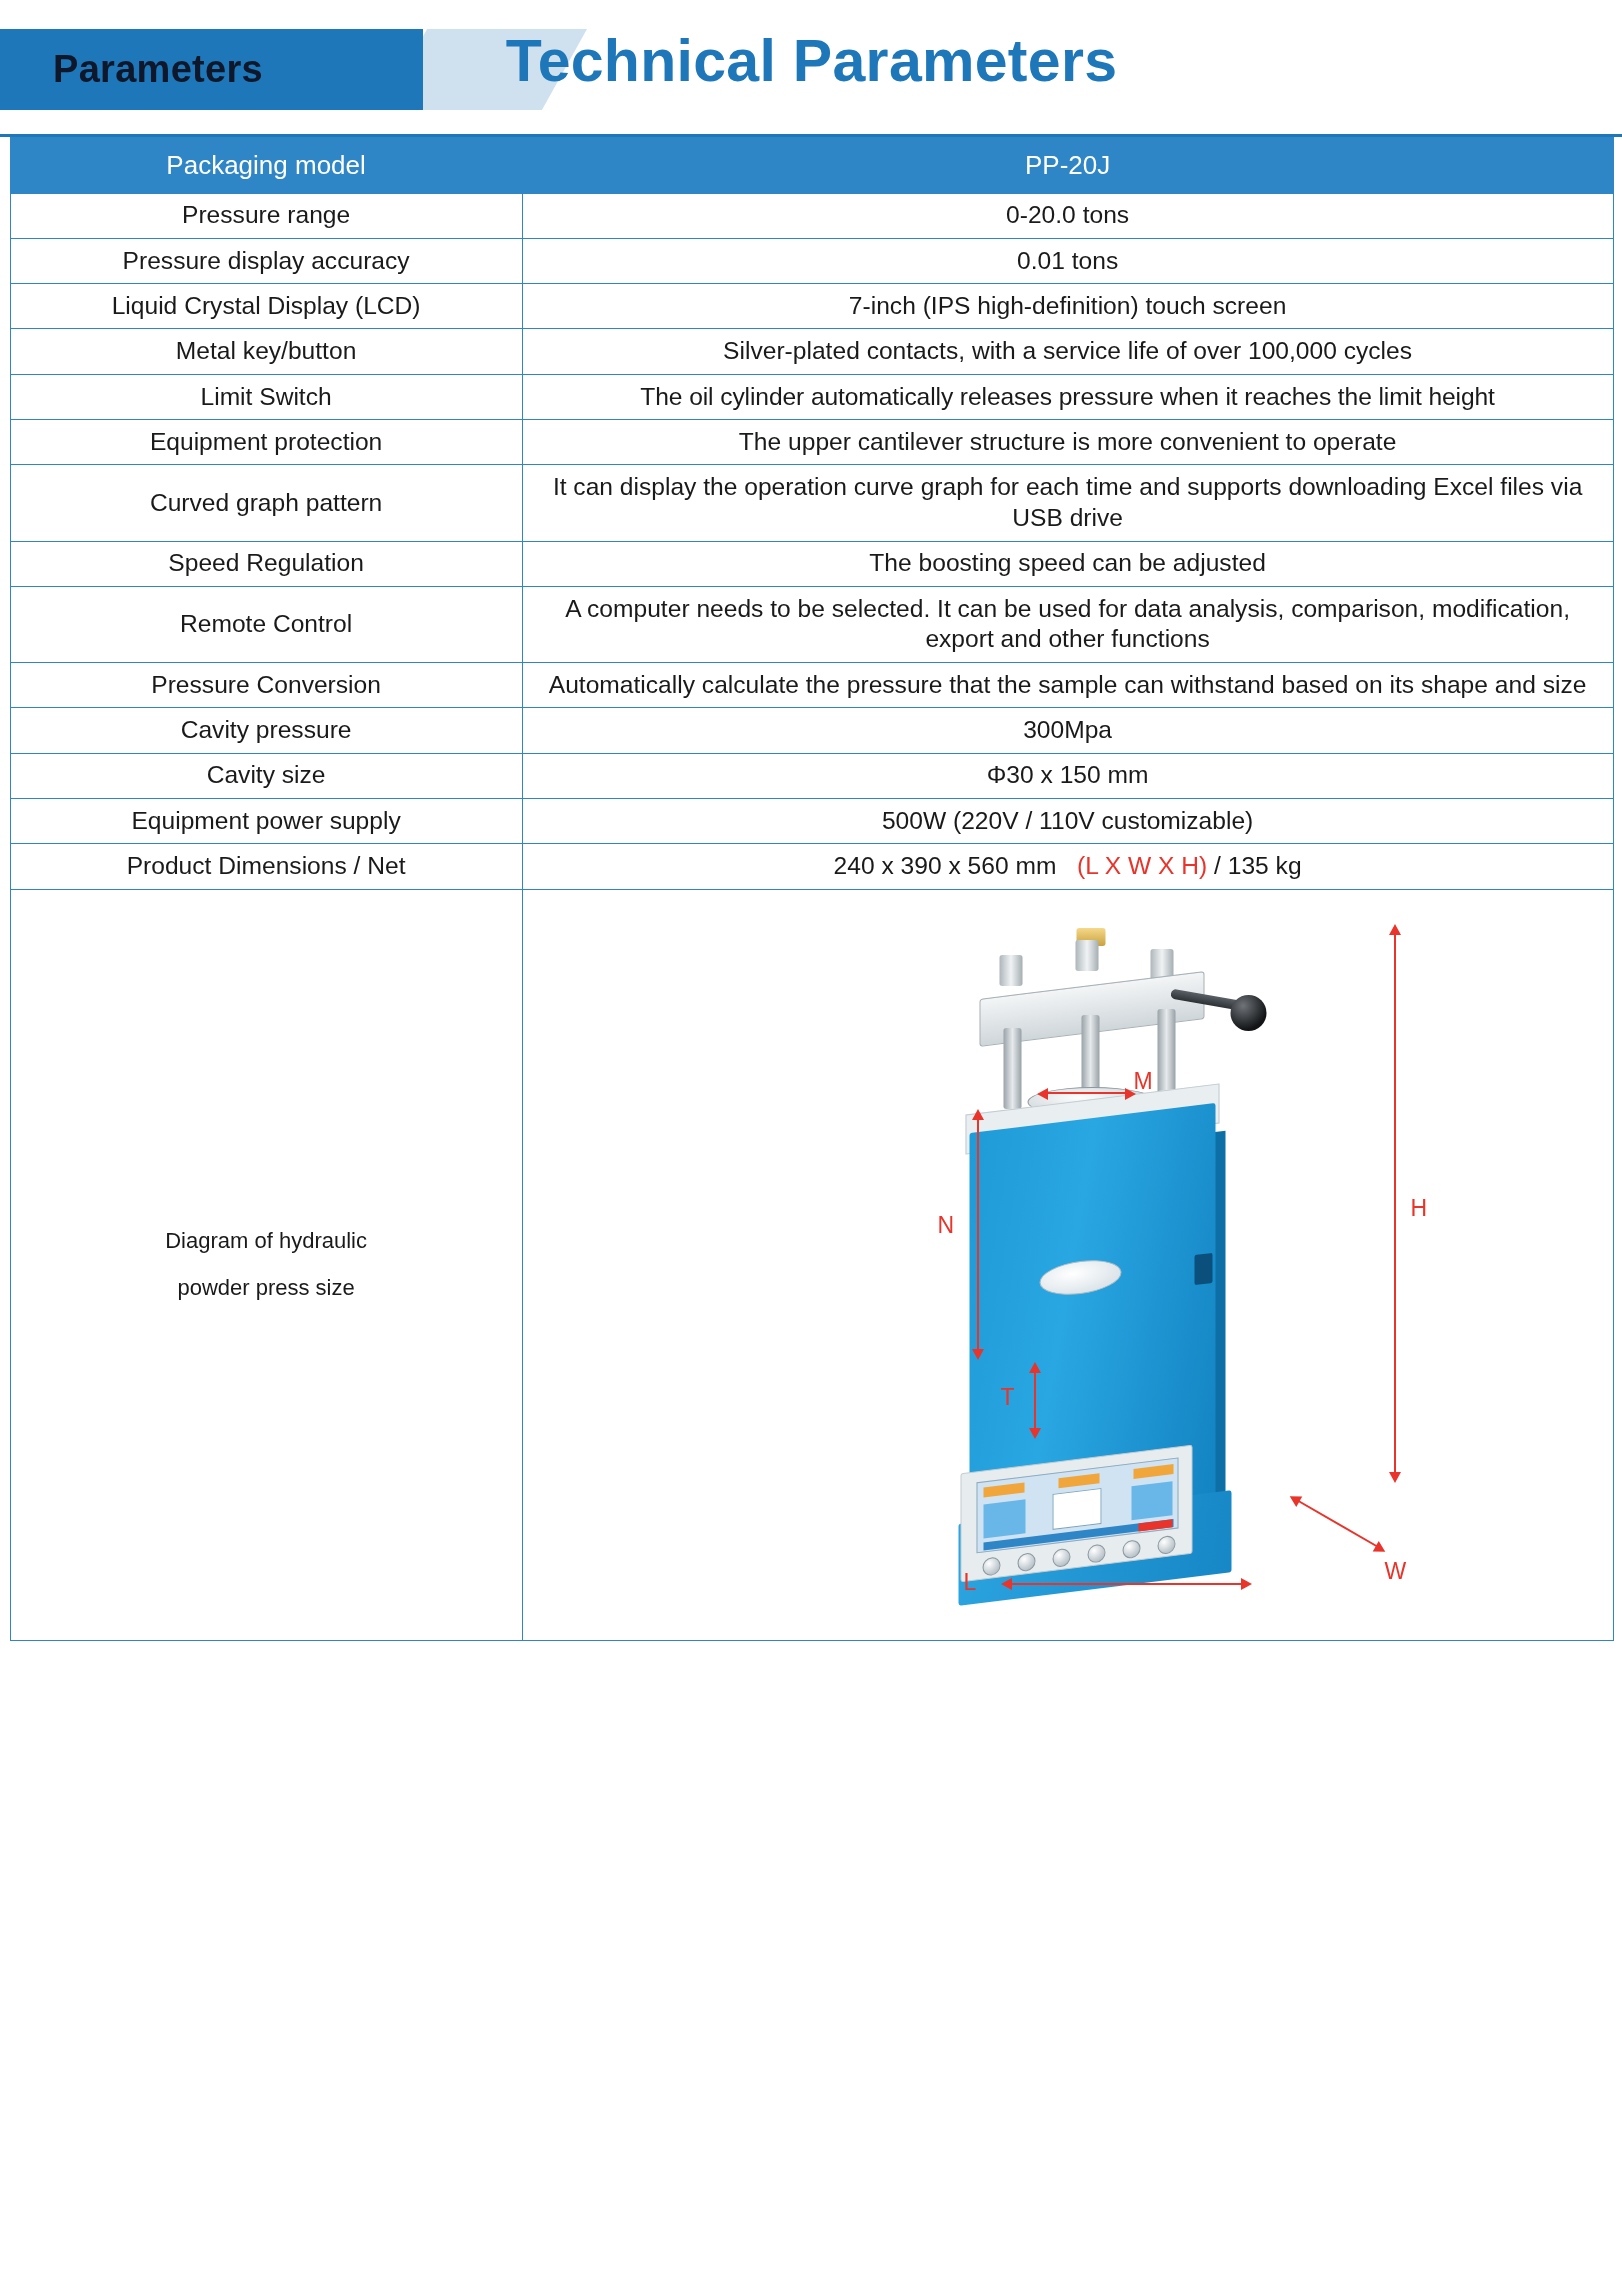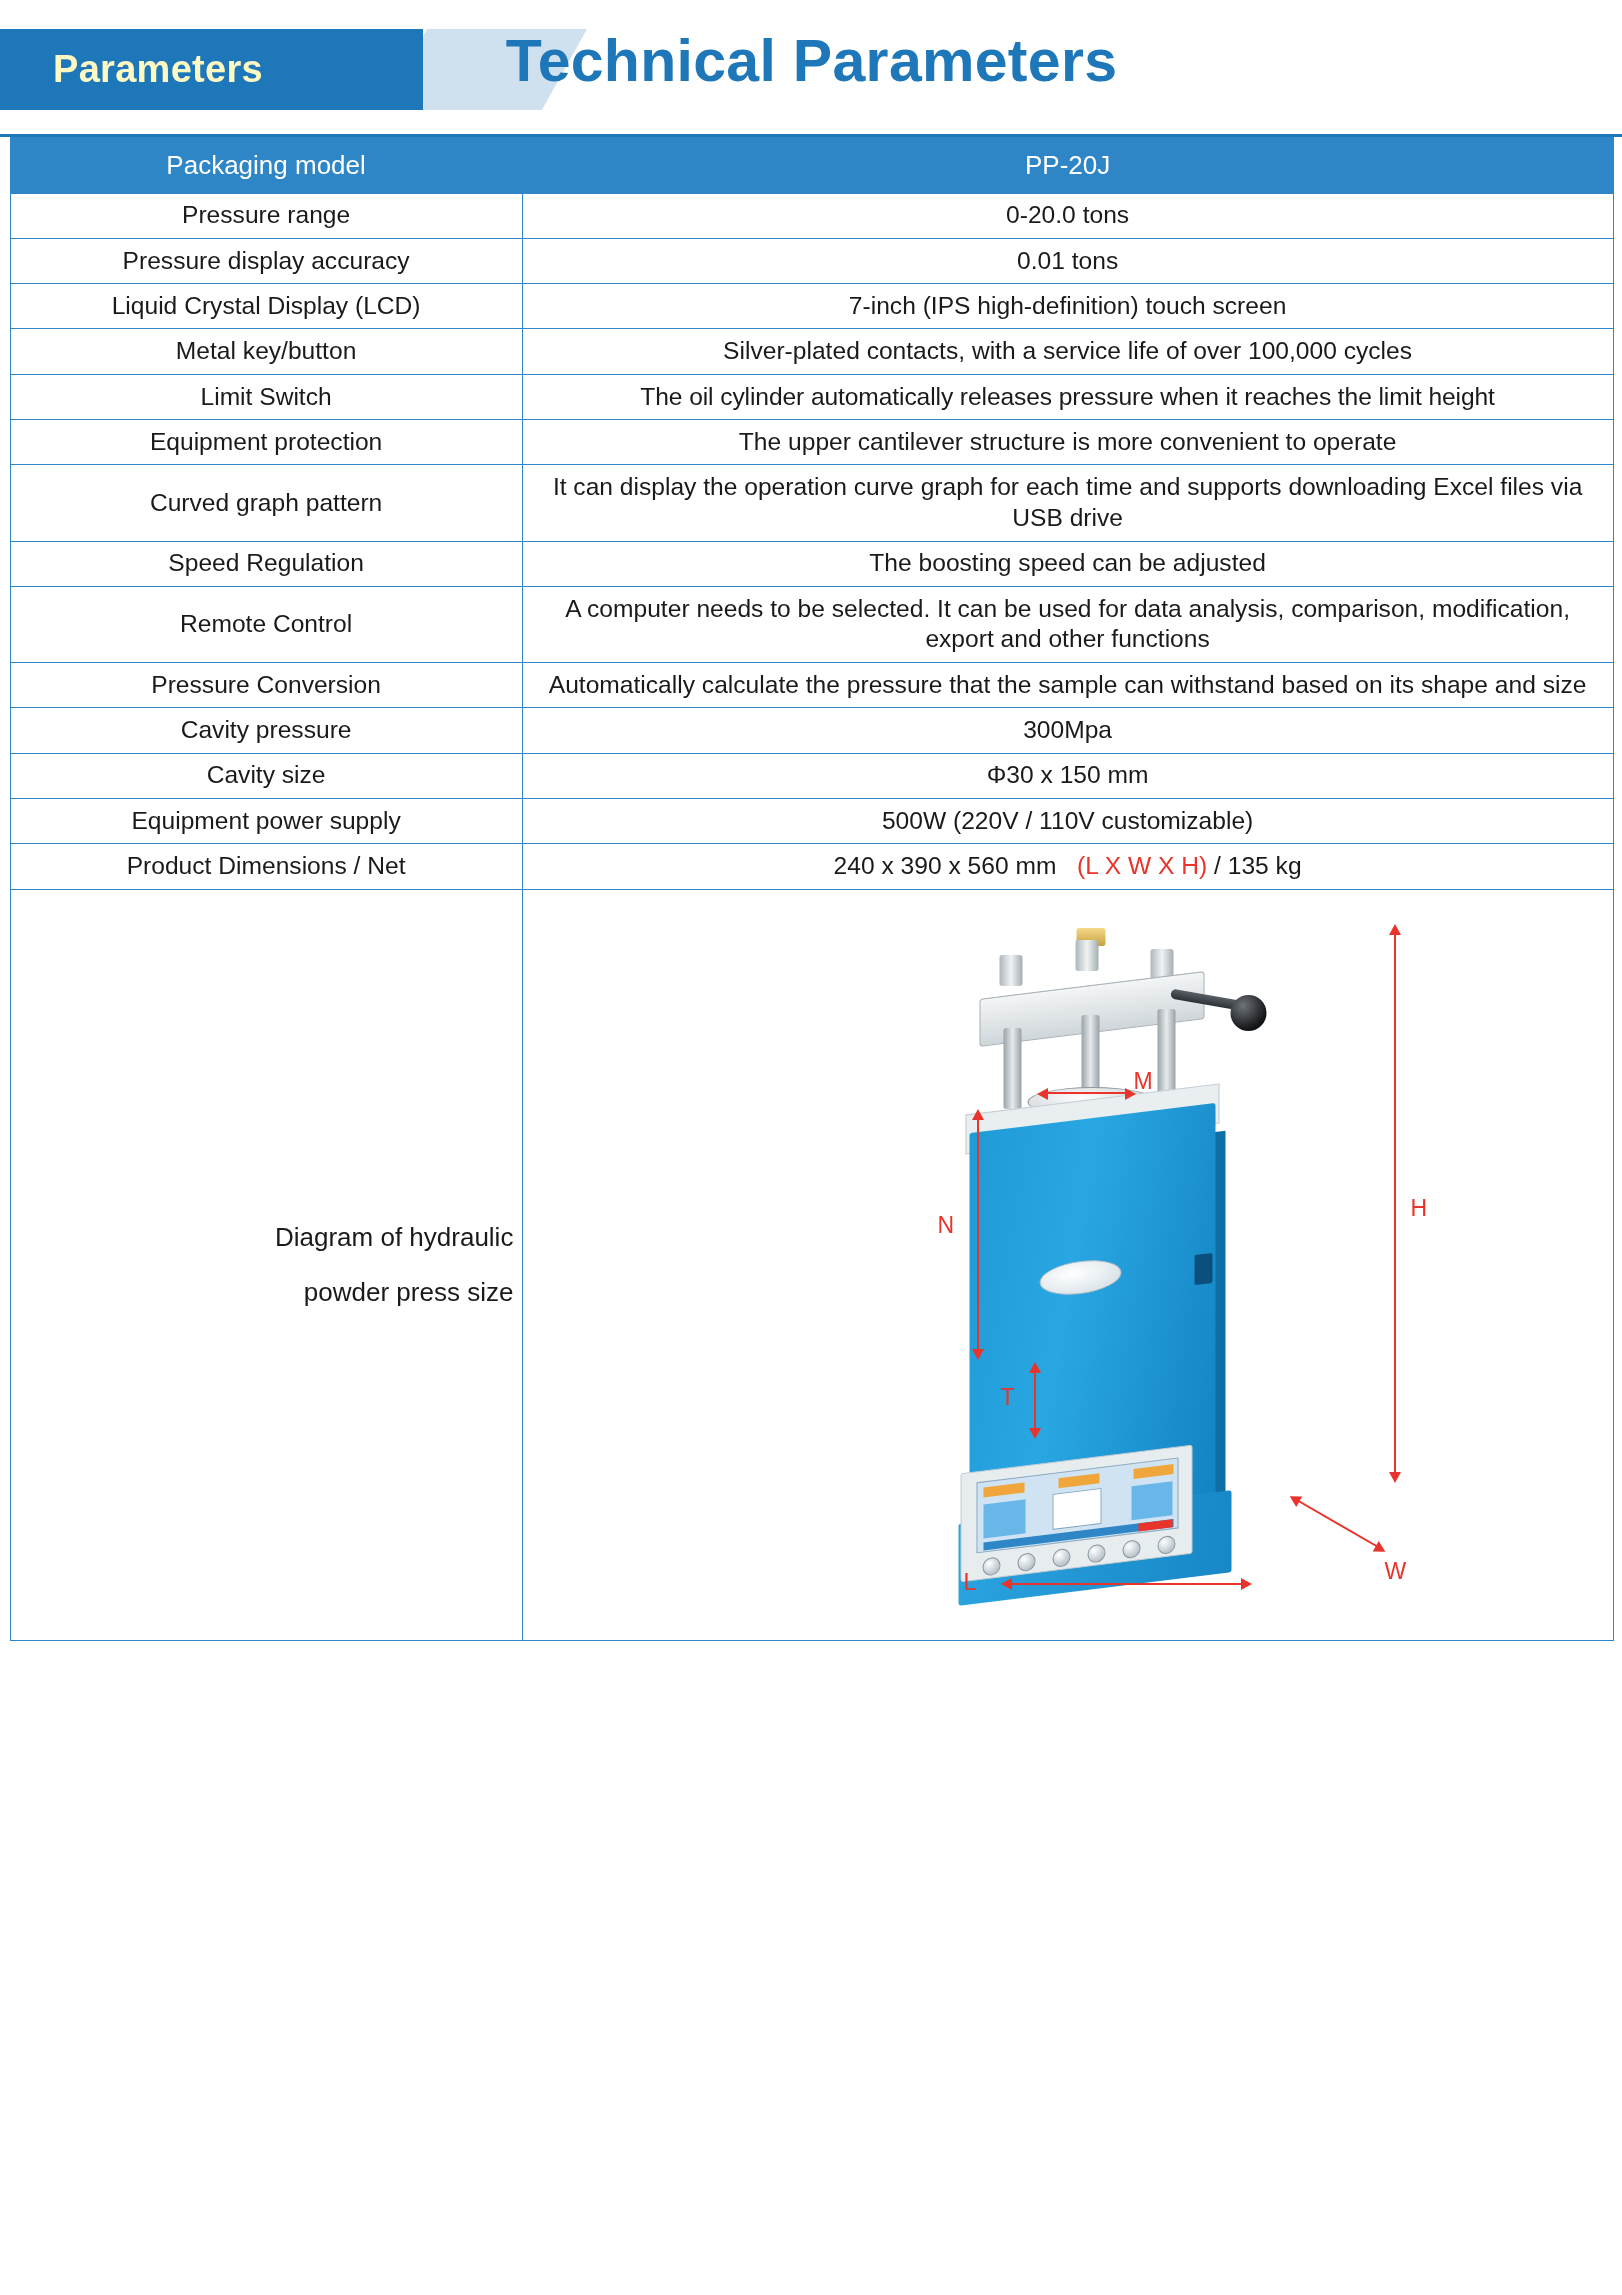--- a/index.html
+++ b/index.html
@@ -24,21 +24,21 @@
   .hdr-tab {
     position: absolute;
     left: 0; top: 29px;
     width: 423px; height: 81px;
     background: #1e77b8;
     display: flex;
     align-items: center;
     padding-left: 53px;
   }
   .hdr-tab-text {
-    color: #fef9c3;
+    color: #0f172a;
     font-size: 38px;
     font-weight: bold;
     letter-spacing: 0.3px;
   }
   .hdr-slant {
     position: absolute;
     left: 382px; top: 29px;
     width: 205px; height: 81px;
     background: #cfe0ee;
     clip-path: polygon(22% 0, 100% 0, 78% 100%, 0 100%);
@@ -82,23 +82,22 @@
     font-size: 26px;
     padding: 11px 8.2px;
   }
   .tight { font-size: 20.5px; letter-spacing: -0.1px; }
   .two-line { line-height: 1.18; font-size: 24px; margin-left: 34px; }
   .red { color: #e8342a; }
   .pill-label { font-size: 25px; }
 
   
   .diagram-label {
-    font-size: 26px;
+    font-size: 22px;
     line-height: 2.1;
-    text-align: right;
   }
   .diagram-cell {
     height: 751px;
     padding: 0 !important;
     position: relative;
   }
   .diagram-wrap {
     position: relative;
     width: 100%;
     height: 744px;

